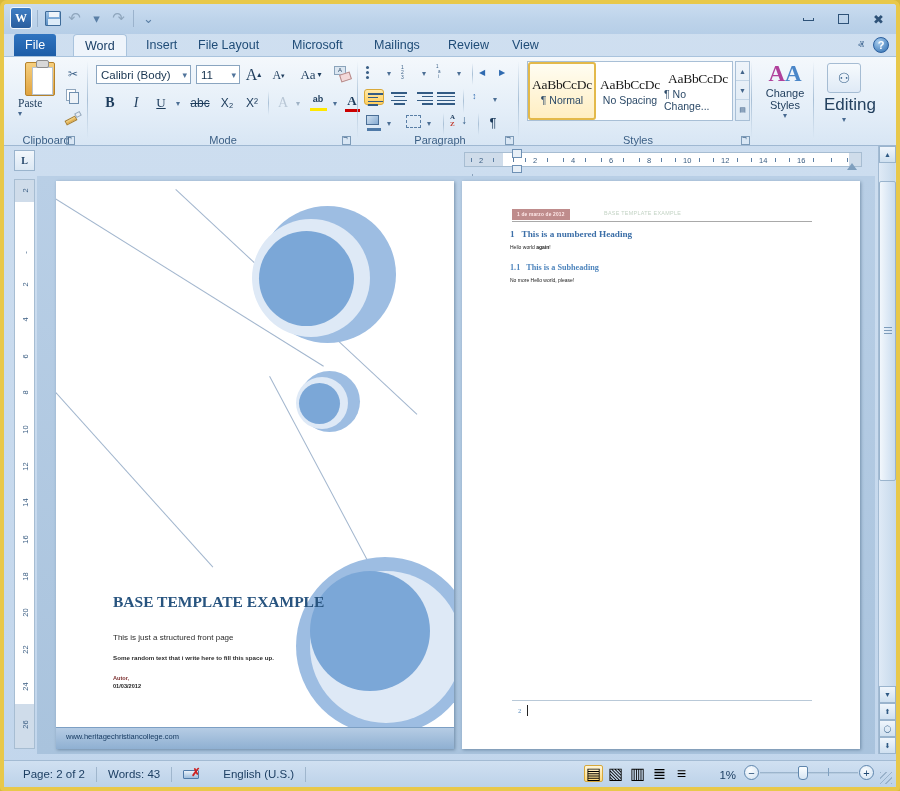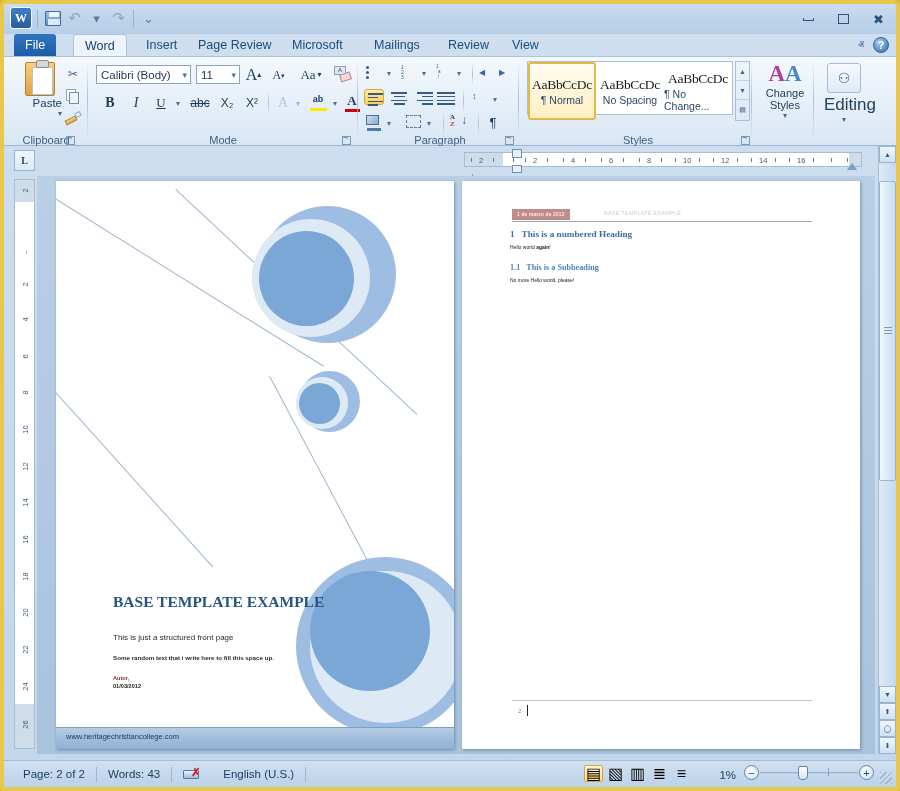--- a/index.html
+++ b/index.html
@@ -62,21 +62,21 @@
   .grp { position:absolute; top:0; height:90px; }
   .grp .gname { position:absolute; bottom:1px; width:100%; text-align:center;
     font-size:11px; color:#3b5f85; }
   .gdiv { position:absolute; top:4px; width:1px; height:78px;
     background:linear-gradient(180deg,rgba(160,185,210,0),#a9c0d6,rgba(160,185,210,0)); }
   .dlg { position:absolute; bottom:2px; width:9px; height:9px;
     border:1px solid #7d9bb8; }
   .dlg::after{ content:"⌐"; position:absolute; left:0; top:-4px; font-size:8px; color:#4b6d91;
     transform:scaleX(-1); }
   
-  .paste { position:absolute; left:14px; top:5px; width:44px; text-align:right; }
+  .paste { position:absolute; left:14px; top:5px; width:44px; text-align:left;font-family:Liberation Serif, serif; }
   .clip-ico { width:30px; height:34px; margin:0 auto; position:relative;
     background:linear-gradient(180deg,#f6cf7e,#e0a33f); border:1px solid #b5822b;
     border-radius:2px; }
   .clip-ico::before{ content:""; position:absolute; left:6px; top:4px; width:19px; height:26px;
     background:#fff; border:1px solid #b9c4cf; }
   .clip-ico::after{ content:""; position:absolute; left:10px; top:-3px; width:11px; height:6px;
     background:#d8d8d8; border:1px solid #8d8d8d; border-radius:2px; }
   .plabel { font-size:11.5px; color:#24415f; margin-top:1px; }
   .smicon { position:absolute; width:18px; height:18px; }
   
@@ -87,21 +87,21 @@
   .fbtn { position:absolute; display:flex; align-items:center; justify-content:center;
     font-size:13px; color:#1d3c5c; }
   
   .pico { position:absolute; width:18px; height:16px; }
   .pico i { display:block; position:absolute; right:0; height:1.6px; background:#2f5madd; }
   .align { position:absolute; width:20px; height:16px; }
   .align span { display:block; height:1.7px; background:#335b84; margin-bottom:2.1px; }
   .align.sel { background:linear-gradient(180deg,#ffe9a8,#ffcf5e);
     border:1px solid #d9a93a; border-radius:3px; }
   
-  .sgal { position:absolute; left:0; top:4px; height:54px; background:#fff;
+  .sgal { position:absolute; left:0; top:4px; height:60px; background:#fff;
     border:1px solid #a8bfd6; display:flex; }
   .sitem { width:68px; height:58px; display:flex; flex-direction:column;
     align-items:center; justify-content:center; gap:1px; }
   .sitem.sel { background:linear-gradient(180deg,#fffdf2,#ffeec2);
     border:2px solid #e3b94a; border-radius:3px; }
   .spv { font-size:13.5px; color:#1a1a1a; font-family:"Liberation Serif",serif;
     letter-spacing:-0.3px; }
   .snm { font-size:10.5px; color:#2c4a68; }
   .sscroll { position:absolute; top:4px; width:15px; height:60px;
     background:linear-gradient(180deg,#eef4fa,#dde9f4); border:1px solid #a8bfd6; }
@@ -243,21 +243,21 @@
           <span class="maxb"></span>
         </div>
       <div class="winbtn">✖</div>
     </div>
   </div>
 
   <div class="tabbar">
     <div class="tab file" style="left:10px;">File</div>
     <div class="tab active" style="left:69px;">Word</div>
     <div class="tab" style="left:131px;">Insert</div>
-    <div class="tab" style="left:183px;">Page Review</div>
+    <div class="tab" style="left:183px;">File Layout</div>
     <div class="tab" style="left:277px;">Microsoft</div>
     <div class="tab" style="left:359px;">Mailings</div>
     <div class="tab" style="left:433px;">Review</div>
     <div class="tab" style="left:497px;">View</div>
     <div class="helpgrp">
       <span style="font-size:12px;color:#38608c;">ⱏ</span>
       <span class="ribhelp">?</span>
     </div>
   </div>
 

